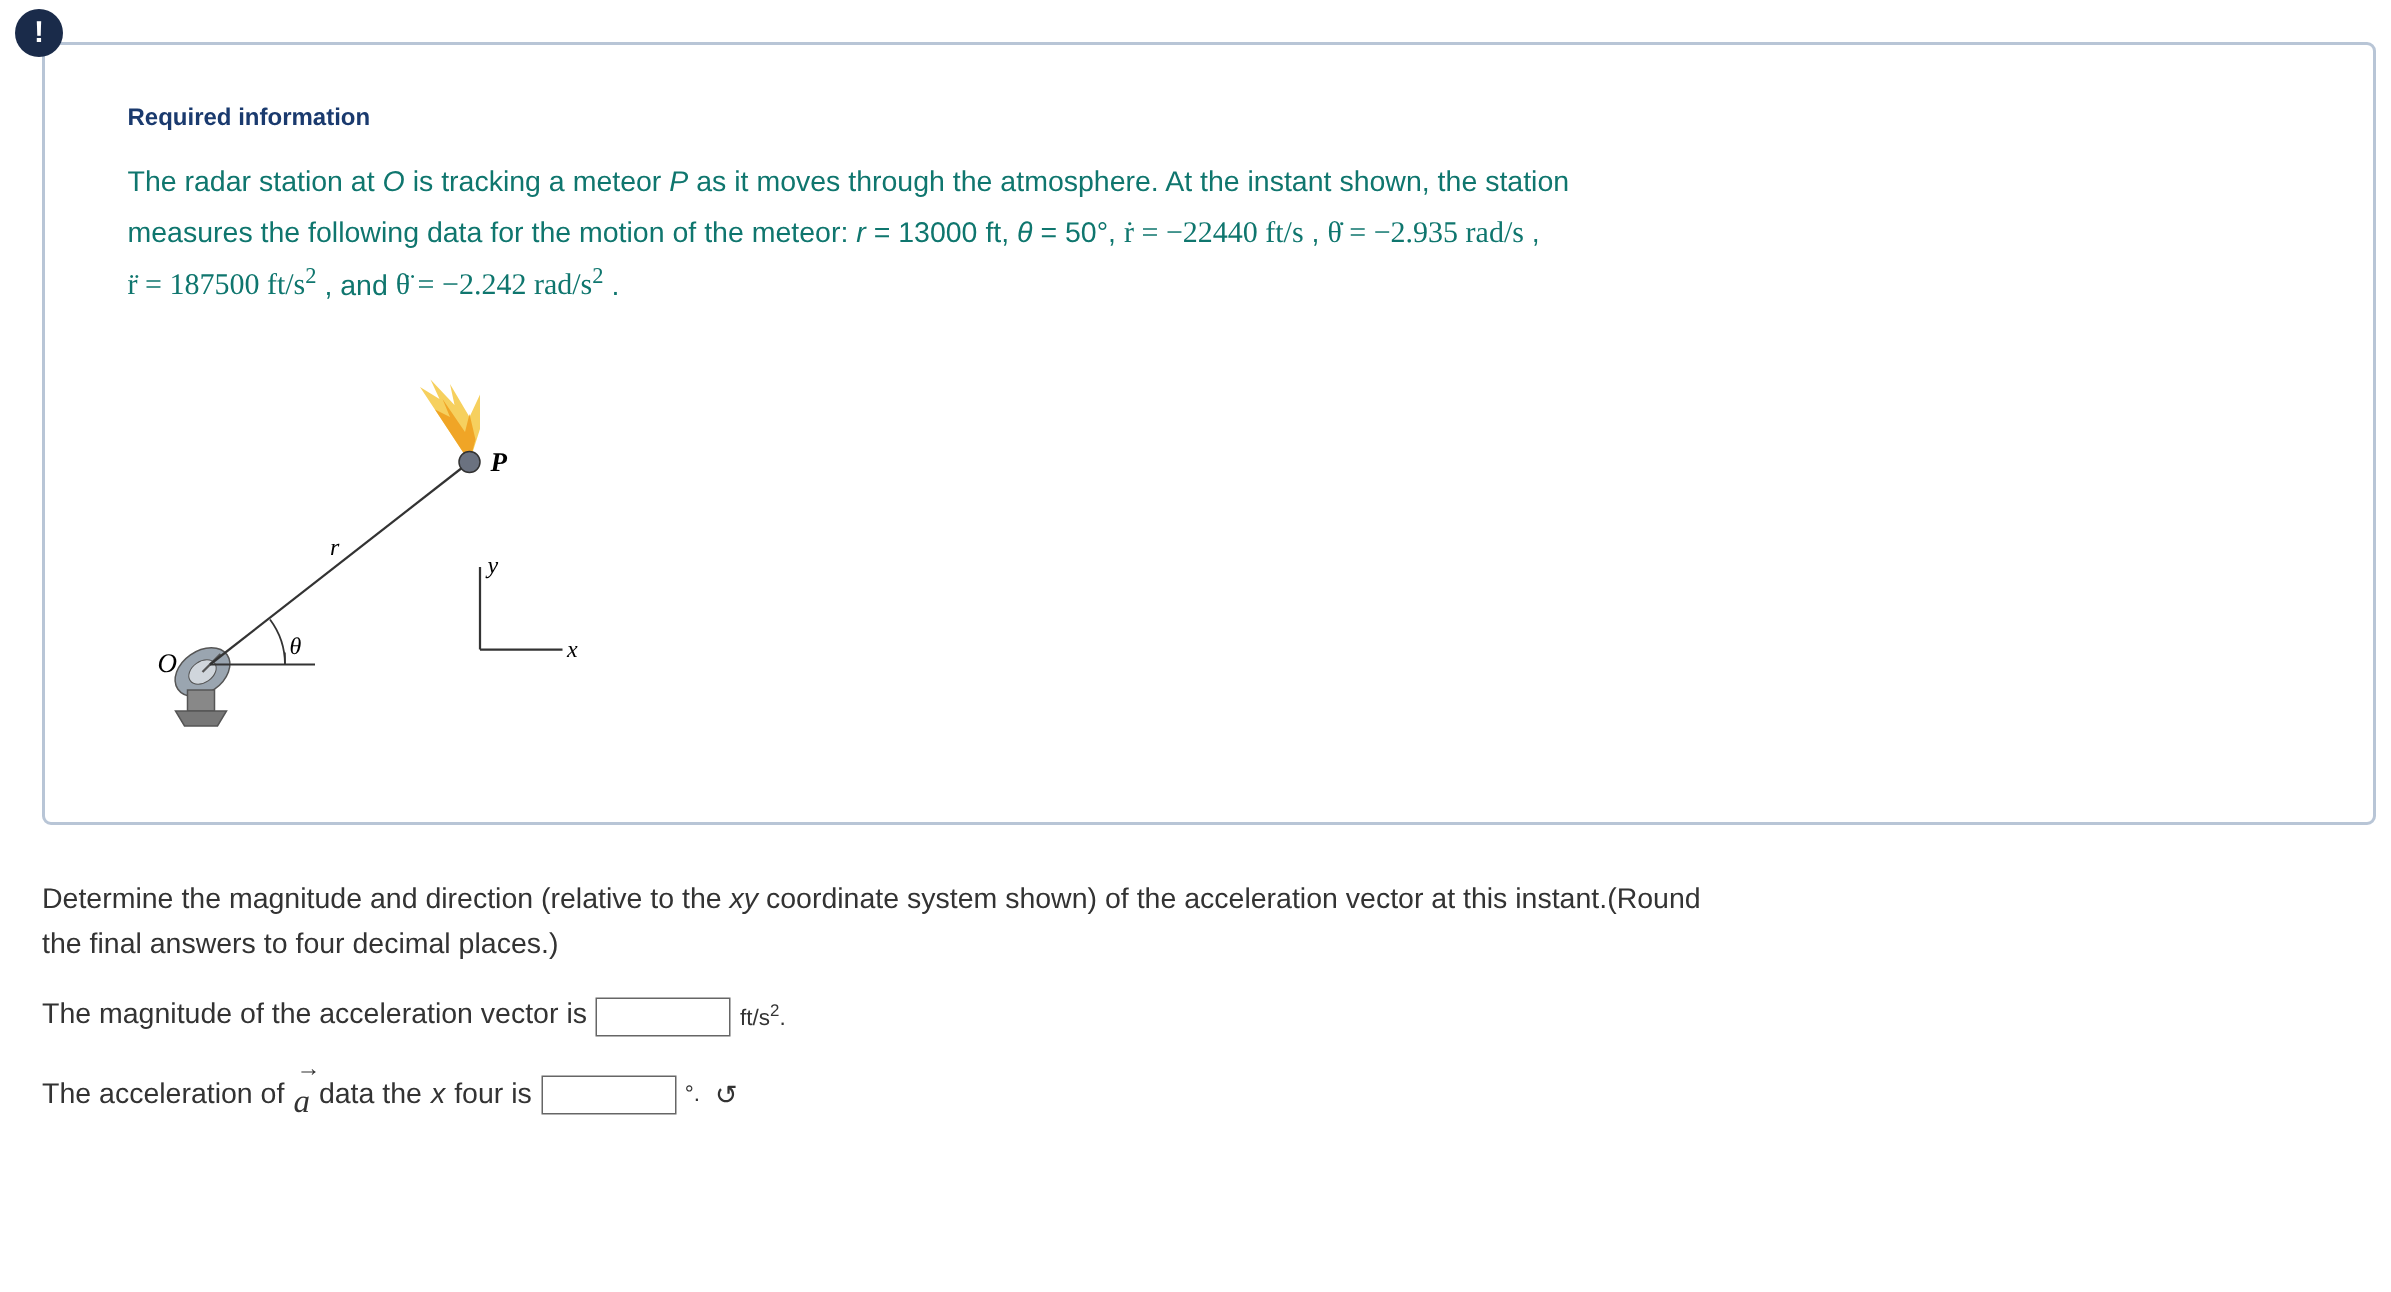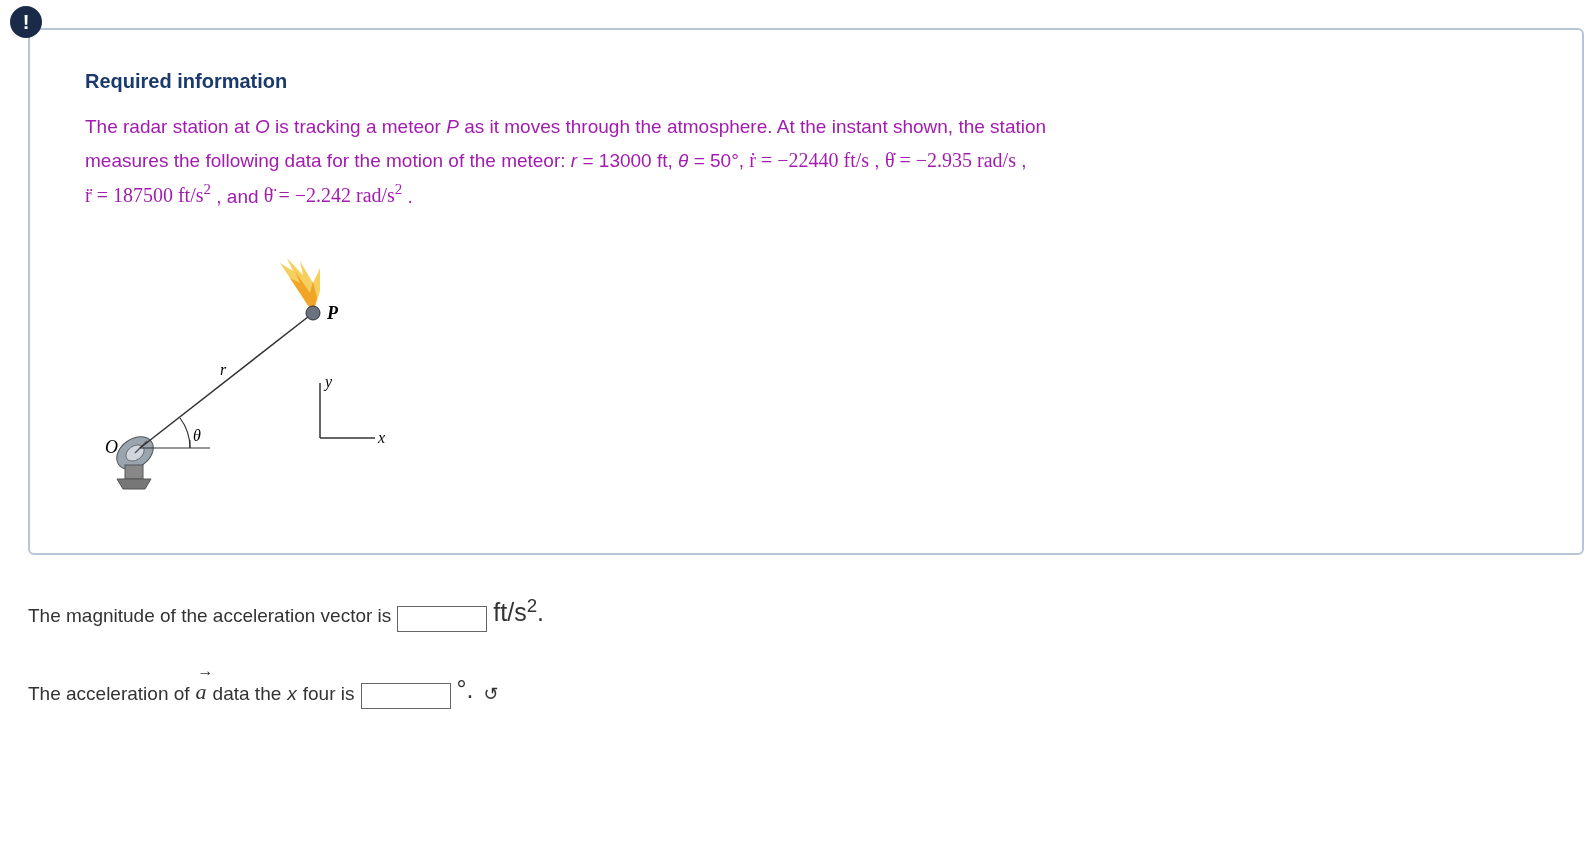--- a/index.html
+++ b/index.html
@@ -34,26 +34,26 @@
       border: 2px solid #b8c5d6;
       border-radius: 6px;
       margin-left: 18px;
       margin-top: 18px;
       padding: 40px 55px 50px 55px;
       position: relative;
     }
     .required-header {
       color: #1a3a6e;
       font-weight: bold;
-      font-size: 20px;
+      font-size: 16px;
       margin-bottom: 18px;
     }
     .problem-text {
       line-height: 1.7;
-      color: #a21caf;
+      color: #0f766e;
     }
     .italic {
       font-style: italic;
     }
     .math {
       font-family: 'Times New Roman', serif;
       font-size: 20px;
       text-align: center;
     }
     .diagram-container {
@@ -62,34 +62,34 @@
       position: relative;
       width: 360px;
       height: 260px;
     }
     .question-section {
       margin-left: 18px;
       margin-top: 35px;
       line-height: 1.6;
     }
     .answer-line {
-      margin-top: 36px;
+      margin-top: 17px;
       display: flex;
-      align-items: flex-end;
+      align-items: center;
       gap: 6px;
     }
     .answer-input {
       width: 90px;
       height: 26px;
       border: 1px solid #666;
       font-size: 16px;
       padding: 2px 4px;
     }
     .unit-text {
-      font-size: 25px;
+      font-size: 15px;
     }
     sup {
       font-size: 0.75em;
     }
     .vector-a {
       display: inline-block;
       position: relative;
       font-family: 'Times New Roman', serif;
       font-style: italic;
       font-size: 22px;
@@ -157,20 +157,24 @@
         <line x1="225" y1="195" x2="225" y2="140" stroke="#333" stroke-width="1.5"></line>
         <line x1="225" y1="195" x2="280" y2="195" stroke="#333" stroke-width="1.5"></line>
         <text x="230" y="144" font-family="Times New Roman" font-style="italic" font-size="16">y</text>
         <text x="283" y="200" font-family="Times New Roman" font-style="italic" font-size="16">x</text>
       </g>
     </svg>
   </div>
 </div>
 
 <div class="question-section">
+  <div>
+    <span>Determine the magnitude and direction (relative to the </span><span class="italic">xy</span><span> coordinate system shown) of the acceleration vector at this instant.(Round</span><br>
+    <span>the final answers to four decimal places.)</span>
+  </div>
 
   <div class="answer-line">
     <span>The magnitude of the acceleration vector is </span>
     <input type="text" class="answer-input" style="">
     <span class="unit-text"><span> ft/s</span><sup>2</sup><span>.</span></span>
   </div>
 
   <div class="answer-line">
     <span>The acceleration of </span>
     <span class="vector-a">a</span>

